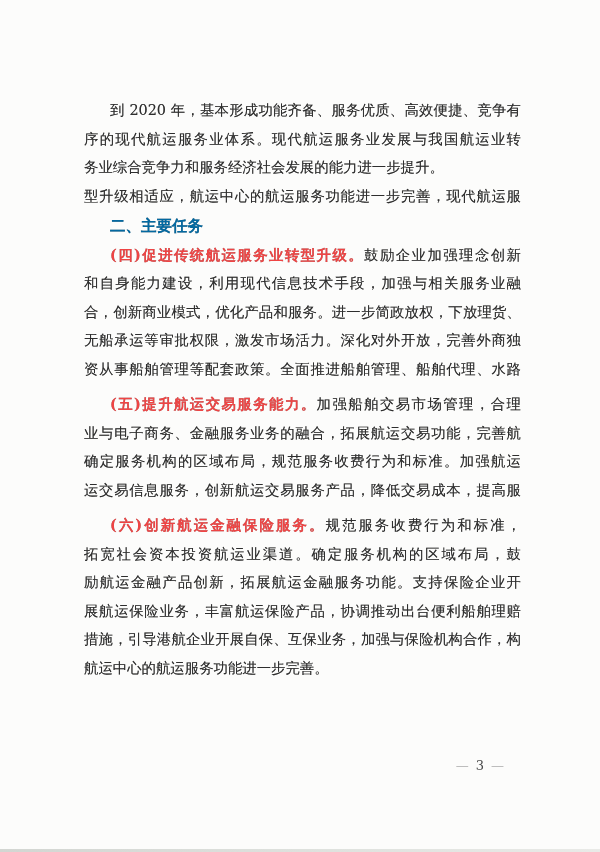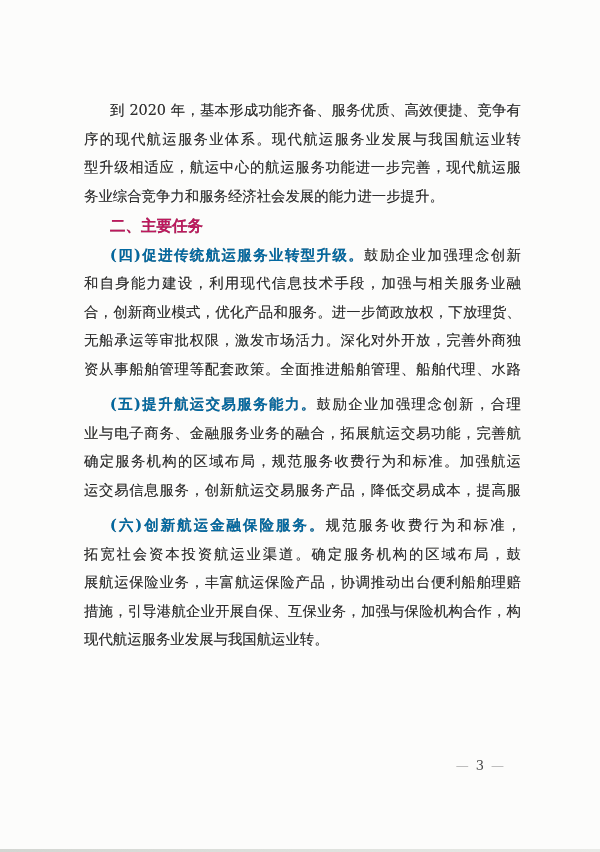--- a/index.html
+++ b/index.html
@@ -38,25 +38,25 @@
   }
   .line.indent{
     text-indent:26px;
   }
   .block.heading{margin-top:2px;}
   .block.heading .line{
     font-family:"DejaVu Sans","Liberation Sans",sans-serif;
     font-weight:700;
     font-size:15.5px;
     text-align-last:left;
-    color:#be185d;
+    color:#0369a1;
   }
   .lead{
     font-weight:600;
-    color:#0369a1;
+    color:#ef4444;
   }
   .footer{
     position:absolute;
     top:758px;right:89px;
     font-size:13px;
     line-height:16px;
     white-space:nowrap;
   }
   .footer .dash{
     color:#b3b3b3;
@@ -74,45 +74,46 @@
 </style>
 </head>
 <body>
 
 <div class="page">
 
   <div class="text-block" id="doc">
       <div class="block paragraph">
         <div class="line indent"><span>到 2020 年，基本形成功能齐备、服务优质、高效便捷、竞争有</span></div>
         <div class="line"><span>序的现代航运服务业体系。现代航运服务业发展与我国航运业转</span></div>
+        <div class="line last"><span>务业综合竞争力和服务经济社会发展的能力进一步提升。</span></div>
         <div class="line"><span>型升级相适应，航运中心的航运服务功能进一步完善，现代航运服</span></div>
-        <div class="line last"><span>务业综合竞争力和服务经济社会发展的能力进一步提升。</span></div>
       </div>
       <div class="block heading">
         <div class="line last indent"><span>二、主要任务</span></div>
       </div>
       <div class="block paragraph">
         <div class="line indent"><span class="lead">(四)促进传统航运服务业转型升级。</span><span>鼓励企业加强理念创新</span></div>
         <div class="line"><span>和自身能力建设，利用现代信息技术手段，加强与相关服务业融</span></div>
         <div class="line"><span>合，创新商业模式，优化产品和服务。进一步简政放权，下放理货、</span></div>
         <div class="line"><span>无船承运等审批权限，激发市场活力。深化对外开放，完善外商独</span></div>
         <div class="line"><span>资从事船舶管理等配套政策。全面推进船舶管理、船舶代理、水路</span></div>
       </div>
       <div class="block paragraph spaced">
-        <div class="line indent"><span class="lead">(五)提升航运交易服务能力。</span><span>鼓励企业加强理念创新，合理</span></div>
+        <div class="line indent"><span class="lead">(五)提升航运交易服务能力。</span><span>加强船舶交易市场管理，合理</span></div>
         <div class="line"><span>业与电子商务、金融服务业务的融合，拓展航运交易功能，完善航</span></div>
         <div class="line"><span>确定服务机构的区域布局，规范服务收费行为和标准。加强航运</span></div>
         <div class="line"><span>运交易信息服务，创新航运交易服务产品，降低交易成本，提高服</span></div>
       </div>
       <div class="block paragraph spaced">
         <div class="line indent"><span class="lead">(六)创新航运金融保险服务。</span><span>规范服务收费行为和标准，</span></div>
         <div class="line"><span>拓宽社会资本投资航运业渠道。确定服务机构的区域布局，鼓</span></div>
+        <div class="line"><span>励航运金融产品创新，拓展航运金融服务功能。支持保险企业开</span></div>
         <div class="line"><span>展航运保险业务，丰富航运保险产品，协调推动出台便利船舶理赔</span></div>
         <div class="line"><span>措施，引导港航企业开展自保、互保业务，加强与保险机构合作，构</span></div>
-        <div class="line last"><span>现代航运服务业发展与我国航运业转。</span></div>
+        <div class="line last"><span>航运中心的航运服务功能进一步完善。</span></div>
       </div>
     </div>
 
   <div class="footer">
     <span class="dash">—</span><span class="num">3</span><span class="dash">—</span>
   </div>
 
   <div class="scan-edge"></div>
 
 </div>

